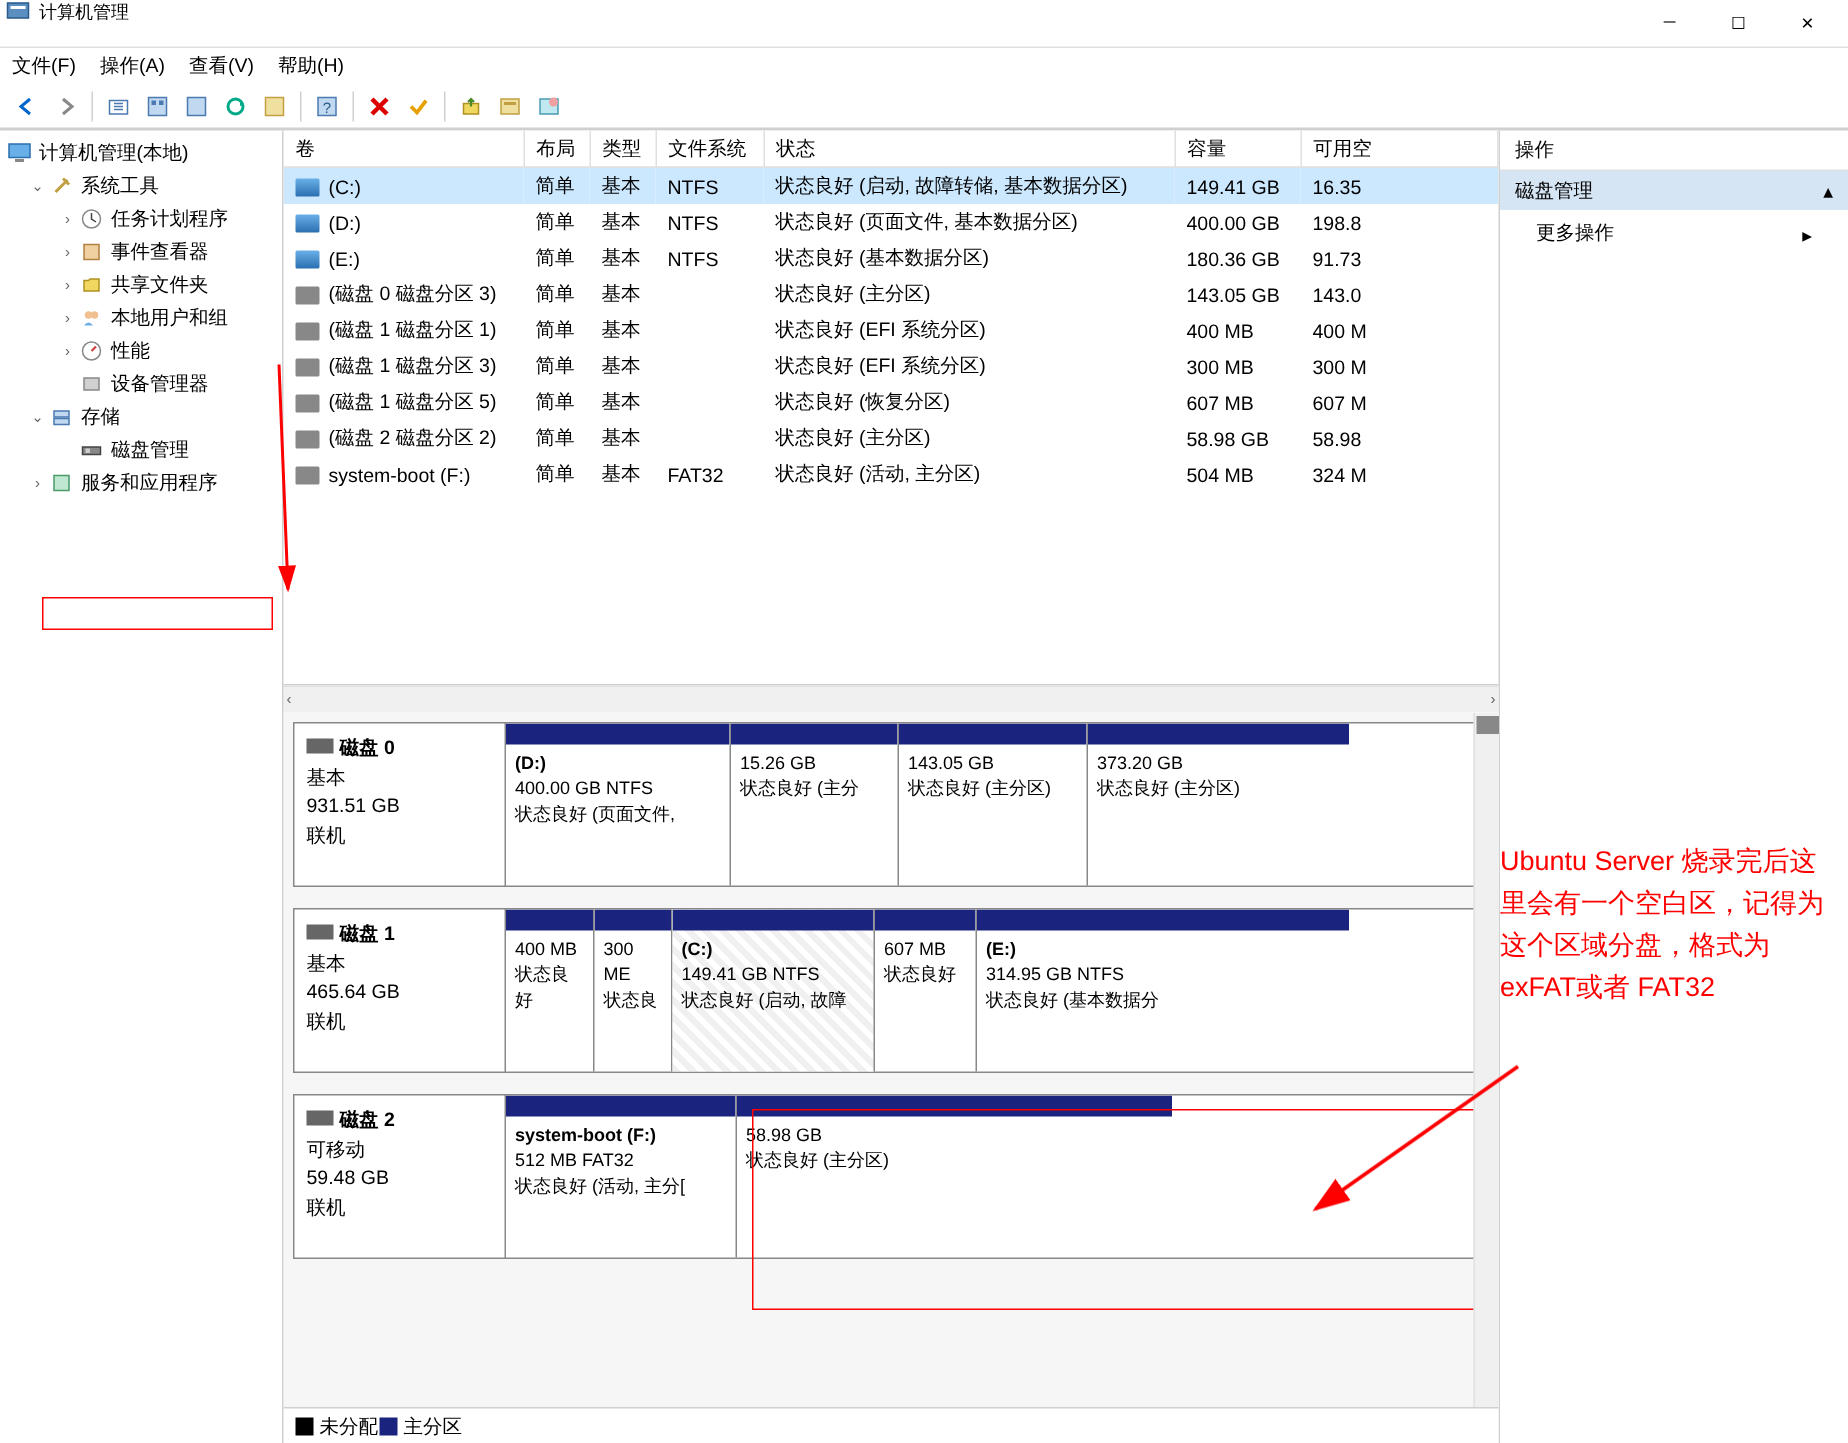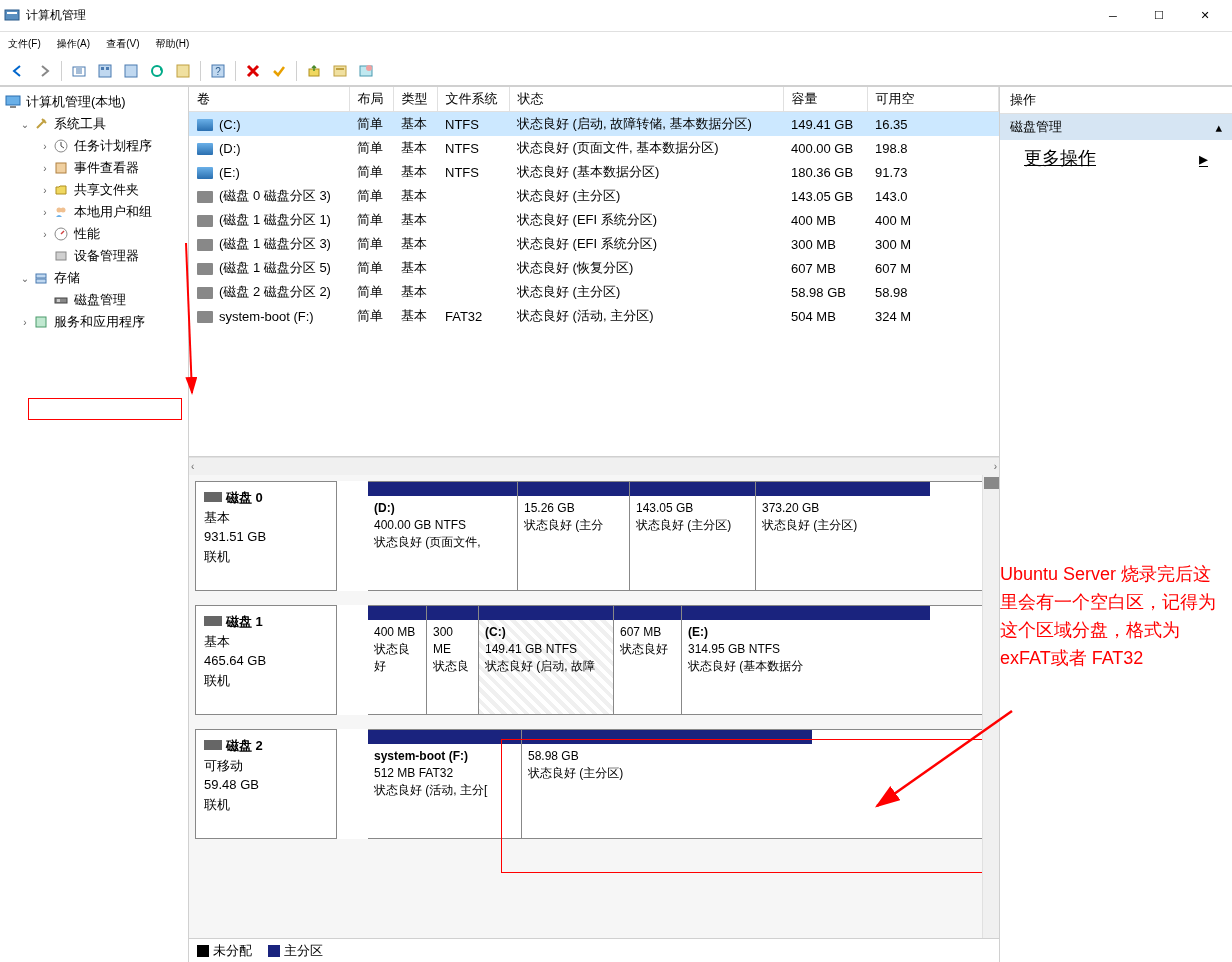--- a/index.html
+++ b/index.html
@@ -1,26 +1,26 @@
 <!DOCTYPE html>
 <html><head>
 <meta charset="utf-8">
 <style>
 * { box-sizing: border-box; margin: 0; padding: 0; font-family: "Microsoft YaHei", "Segoe UI", sans-serif; }
 body { background: #fff; width: 1232px; height: 962px; overflow: hidden; font-size: 13px; }
 
 
-.titlebar { height: 32px; display: flex; align-items: center; padding: 0 4px; border-bottom: 1px solid #e0e0e0; }
+.titlebar { height: 32px; display: flex; align-items: flex-start; padding: 0 4px; border-bottom: 1px solid #e0e0e0; }
 .titlebar .icon { width: 16px; height: 16px; margin-right: 6px; }
 .titlebar .title { flex: 1; font-size: 12px; }
 .titlebar .win-controls { display: flex; }
 .titlebar .win-btn { width: 46px; height: 30px; display: flex; align-items: center; justify-content: center; font-size: 11px; }
 
 
-.menubar { height: 24px; display: flex; align-items: center; padding: 0 8px; gap: 16px; font-size: 10px; }
+.menubar { height: 24px; display: flex; align-items: center; padding: 0 8px; gap: 16px; font-size: 13px; }
 .menubar .menu-item { cursor: default; }
 
 
 .toolbar { height: 30px; display: flex; align-items: center; padding: 0 6px; gap: 2px; border-bottom: 1px solid #d0d0d0; }
 .toolbar .tool-btn { width: 24px; height: 24px; display: flex; align-items: center; justify-content: center; }
 .toolbar .sep { width: 1px; height: 20px; background: #d0d0d0; margin: 0 3px; }
 
 
 .main { display: flex; height: calc(962px - 32px - 24px - 30px); border-top: 1px solid #d0d0d0; }
 .tree-panel { width: 189px; border-right: 1px solid #d0d0d0; padding: 4px 0; position: relative; }
@@ -49,43 +49,43 @@
 .vol-table tr.selected td { background: #cce8ff; }
 .vol-icon { display: inline-block; width: 16px; height: 12px; background: #888; margin-right: 6px; vertical-align: middle; border-radius: 1px; }
 .vol-icon.blue { background: linear-gradient(#6ab0e8, #2a6fb0); }
 
 
 .h-scroll { height: 18px; background: #f0f0f0; border-top: 1px solid #e0e0e0; display: flex; align-items: center; justify-content: space-between; padding: 0 2px; }
 .h-scroll .arrow { font-size: 10px; color: #666; }
 
 
 .disk-layout { flex: 1; overflow: auto; background: #f6f6f6; padding: 0; position: relative; }
-.disk-row { display: flex; margin: 6px 6px 14px 6px; background: #fff; min-height: 110px; gap: 31px; }
+.disk-row { display: flex; margin: 6px 6px 14px 6px; background: #fff; min-height: 110px; }
 .disk-info { width: 142px; border: 1px solid #888; padding: 6px 8px; font-size: 13px; line-height: 1.5; }
 .disk-info .disk-icon { display: inline-block; width: 18px; height: 10px; background: #666; margin-right: 4px; }
 .disk-info .dname { font-weight: bold; }
 .disk-partitions { flex: 1; display: flex; border: 1px solid #888; border-left: none; }
 .partition { border-right: 1px solid #888; padding: 4px 6px; font-size: 12px; line-height: 1.4; position: relative; overflow: hidden; }
 .partition:last-child { border-right: none; }
 .partition .p-header { height: 14px; background: #1a237e; margin: -4px -6px 4px -6px; }
 .partition .p-label { font-weight: bold; }
 .partition.hatched { background-image: repeating-linear-gradient(45deg, #f0f0f0, #f0f0f0 4px, #fff 4px, #fff 8px); }
 
 .red-box-2 { position: absolute; border: 1.5px solid red; pointer-events: none; }
 
 
-.legend { height: 24px; border-top: 1px solid #d0d0d0; display: flex; align-items: center; padding: 0 8px; gap: 16px; font-size: 13px; background: #fff; }
+.legend { height: 24px; border-top: 1px solid #d0d0d0; display: flex; align-items: center; padding: 0 8px; gap: 1px; font-size: 13px; background: #fff; }
 .legend .sw { display: inline-block; width: 12px; height: 12px; margin-right: 4px; vertical-align: middle; }
 .legend .sw.black { background: #000; }
 .legend .sw.navy { background: #1a237e; }
 
 
 .actions-panel .ap-header { padding: 4px 10px; font-size: 13px; border-bottom: 1px solid #e0e0e0; }
 .actions-panel .ap-section { background: #d6e5f3; padding: 4px 10px; display: flex; justify-content: space-between; align-items: center; font-size: 13px; }
-.actions-panel .ap-item { padding: 6px 24px; font-size: 18px; display: flex; align-items: flex-end; justify-content: space-between; text-decoration: underline; }
+.actions-panel .ap-item { padding: 6px 24px; font-size: 13px; display: flex; align-items: flex-end; justify-content: space-between; }
 
 
 .red-annotation { position: absolute; left: 1000px; top: 561px; width: 226px; color: red; font-size: 18px; line-height: 1.55; pointer-events: none; }
 .red-arrow-2 { position: absolute; pointer-events: none; }
 
 
 .v-scroll-track { position: absolute; right: 0; top: 0; bottom: 0; width: 17px; background: #f0f0f0; border-left: 1px solid #e0e0e0; }
 .v-scroll-thumb { position: absolute; width: 15px; left: 1px; background: #c0c0c0; }
 </style>
 </head>

